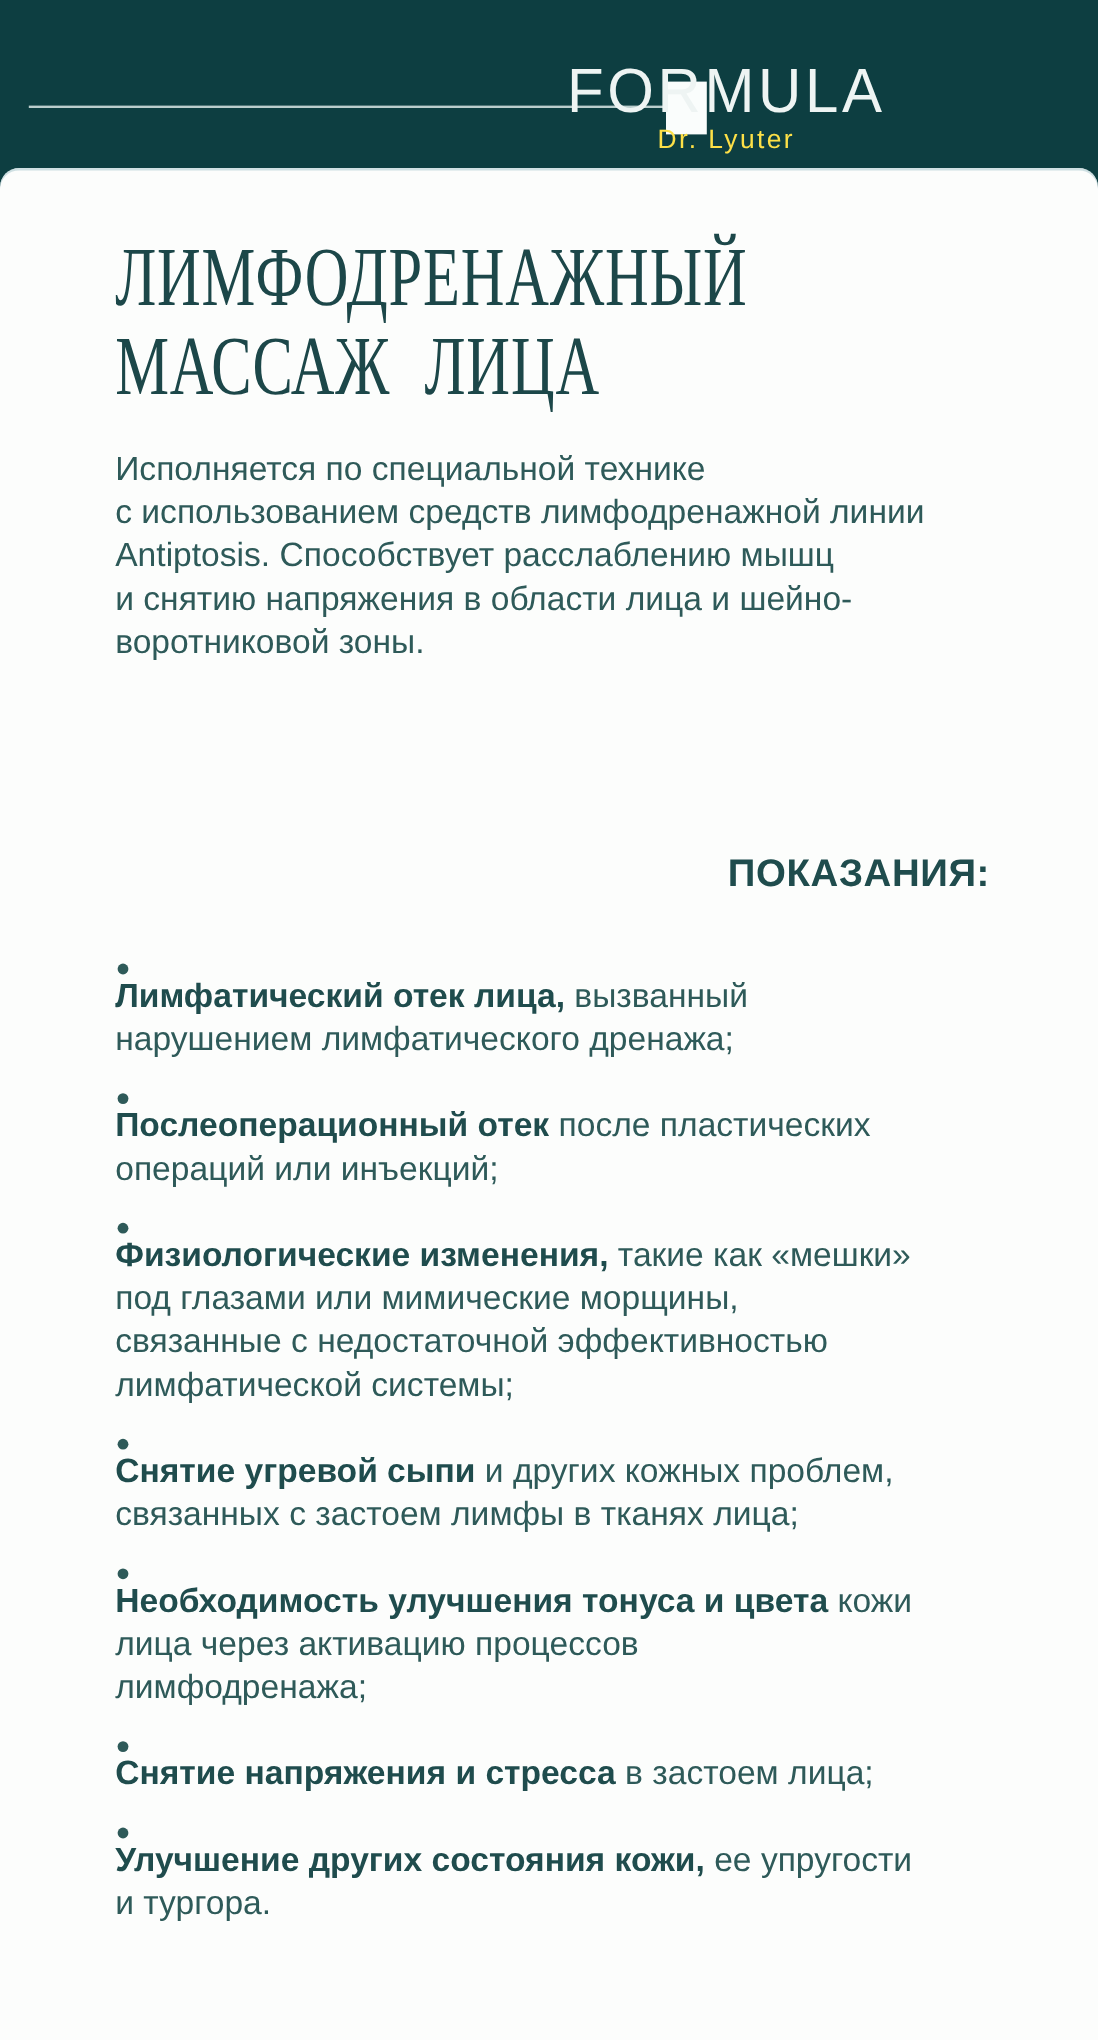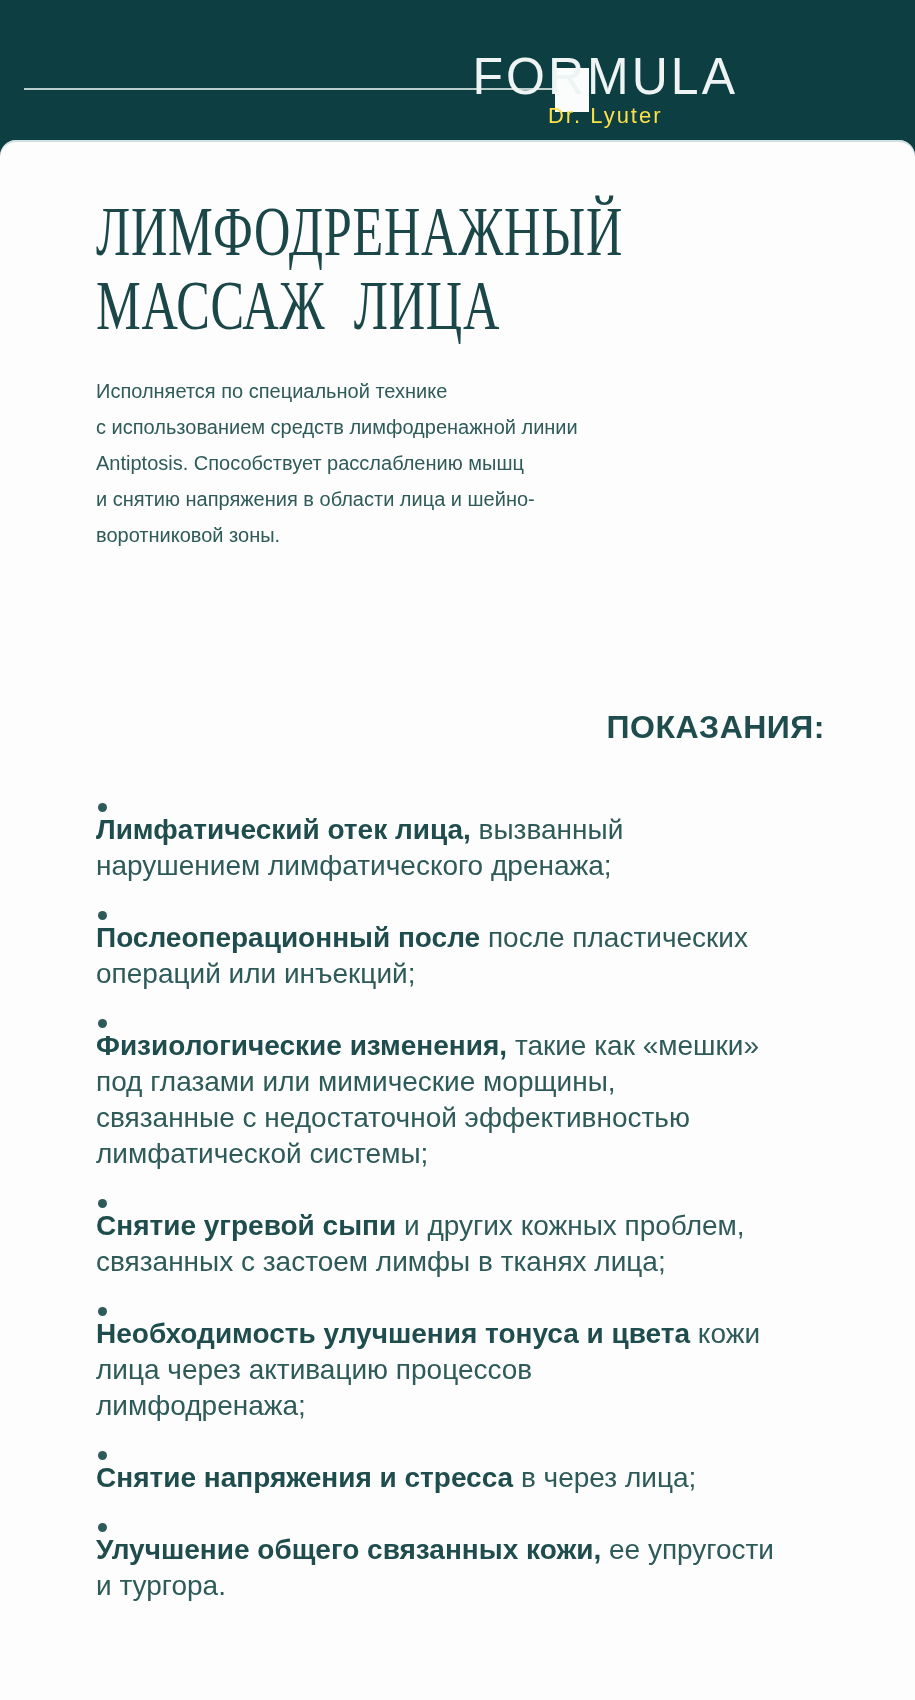--- a/index.html
+++ b/index.html
@@ -63,21 +63,21 @@
     letter-spacing: 1px;
     word-spacing: 0.3em;
     white-space: pre-line;
     transform: scaleX(0.72);
     transform-origin: left top;
   }
 
   .intro {
     margin: 30px 0 0 0;
     color: #2e5a59;
-    font-size: 20px; line-height: 36px;
+    font-size: 28px; line-height: 36px;
     white-space: pre-line;
   }
 
   .section-heading {
     margin: 155px 0 0 0;
     color: #1f4c4d;
     font-size: 32px; line-height: 38px;
     font-weight: bold;
     letter-spacing: 0.5px;
     text-align: right;
@@ -136,21 +136,21 @@
   <h2 class="section-heading">ПОКАЗАНИЯ:</h2>
 
   <ul class="indications">
     <li>
       <span class="bullet-dot"></span>
       <div class="item-text"><span class="lead">Лимфатический отек лица,</span><span> вызванный
 нарушением лимфатического дренажа;</span></div>
     </li>
     <li>
       <span class="bullet-dot"></span>
-      <div class="item-text"><span class="lead">Послеоперационный после</span><span> после пластических
+      <div class="item-text"><span class="lead">Послеоперационный отек</span><span> после пластических
 операций или инъекций;</span></div>
     </li>
     <li>
       <span class="bullet-dot"></span>
       <div class="item-text"><span class="lead">Физиологические изменения,</span><span> такие как «мешки»
 под глазами или мимические морщины,
 связанные с недостаточной эффективностью
 лимфатической системы;</span></div>
     </li>
     <li>
@@ -159,21 +159,21 @@
 связанных с застоем лимфы в тканях лица;</span></div>
     </li>
     <li>
       <span class="bullet-dot"></span>
       <div class="item-text"><span class="lead">Необходимость улучшения тонуса и цвета</span><span> кожи
 лица через активацию процессов
 лимфодренажа;</span></div>
     </li>
     <li>
       <span class="bullet-dot"></span>
-      <div class="item-text"><span class="lead">Снятие напряжения и стресса</span><span> в через лица;</span></div>
+      <div class="item-text"><span class="lead">Снятие напряжения и стресса</span><span> в застоем лица;</span></div>
     </li>
     <li>
       <span class="bullet-dot"></span>
-      <div class="item-text"><span class="lead">Улучшение общего связанных кожи,</span><span> ее упругости
+      <div class="item-text"><span class="lead">Улучшение других состояния кожи,</span><span> ее упругости
 и тургора.</span></div>
     </li>
   </ul>
 </div>
 
 </body></html>

